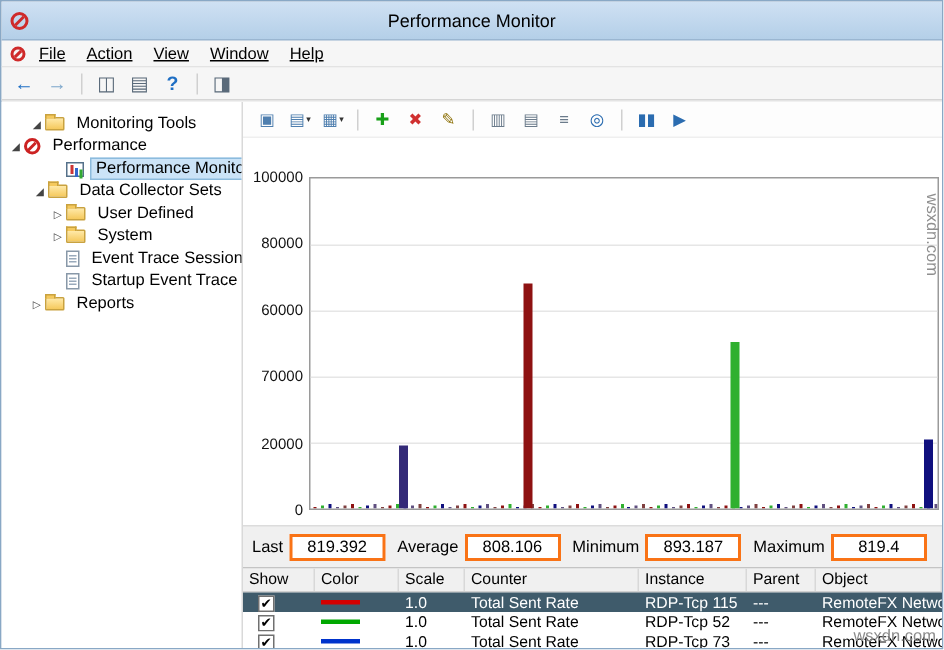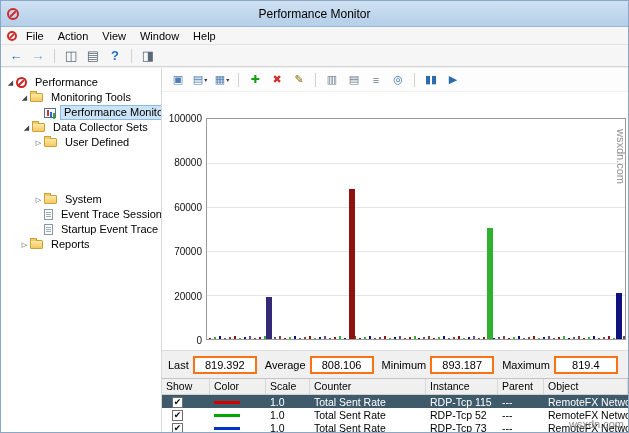--- a/index.html
+++ b/index.html
@@ -13,21 +13,21 @@
   .title { position:absolute; left:0; right:0; text-align:center; font-size:12px; }
   .app-icon { margin-left:6px; z-index:1; display:inline-flex; align-items:center; }
   .perf-glyph { display:inline-block; width:12px; height:12px; border:2px solid #cf2a2a; border-radius:50%; position:relative; }
   .perf-glyph::after { content:''; position:absolute; left:0; top:3px; width:8px; height:2px; background:#cf2a2a; transform:rotate(-45deg); }
   .small-perf .perf-glyph { width:10px; height:10px; border-width:2px; }
   .small-perf .perf-glyph::after { width:6px; top:2px; }
 
   
   .menubar { height:18px; background:#f6f6f6; display:flex; align-items:center; border-bottom:1px solid #e3e3e3; padding-left:4px; }
   .menu-items { display:flex; align-items:center; }
-  .menu-item { padding:0 7px; line-height:18px; cursor:default; }
+  .menu-item { padding:0 7px; line-height:18px; cursor:default;text-decoration:underline; }
 
   
   .mmc-toolbar { height:22px; background:#f6f6f6; border-bottom:1px solid #d5d5d5; display:flex; align-items:center; padding-left:5px; }
   .toolbar-items { display:flex; align-items:center; gap:2px; }
   .tb-btn { min-width:20px; height:18px; display:inline-flex; align-items:center; justify-content:center; font-size:13px; font-weight:bold; cursor:default; }
   .tb-sep { width:1px; height:14px; background:#d0d0d0; margin:0 4px; }
   .caret { font-size:6px; margin-left:1px; color:#333; }
 
   
   .main { position:absolute; top:67px; left:0; right:0; bottom:0; display:flex; background:#fff; }
@@ -126,46 +126,46 @@
         </span>
         <span class="tb-sep"></span>
         <span class="tb-btn">
           <span style="color: rgb(90, 106, 122);">◨</span>
         </span>
       </span>
   </div>
 
   <div class="main">
     <div class="tree-panel">
+        <div class="tree-row" style="padding-left: 18px;">
+          <span class="expander">◢</span>
+          <span class="tree-icon folder-icon"></span>
+          <span class="tree-label">Monitoring Tools</span>
+        </div>
         <div class="tree-row" style="padding-left: 4px;">
           <span class="expander">◢</span>
           <span class="tree-icon performance-icon"></span>
           <span class="tree-label">Performance</span>
         </div>
-        <div class="tree-row" style="padding-left: 18px;">
-          <span class="expander">◢</span>
-          <span class="tree-icon folder-icon"></span>
-          <span class="tree-label">Monitoring Tools</span>
-        </div>
         <div class="tree-row" style="padding-left: 32px;">
           <span class="expander"></span>
           <span class="tree-icon monitor-chart-icon"></span>
           <span class="tree-label selected">Performance Monitor</span>
         </div>
         <div class="tree-row" style="padding-left: 20px;">
           <span class="expander">◢</span>
           <span class="tree-icon folder-icon"></span>
           <span class="tree-label">Data Collector Sets</span>
         </div>
         <div class="tree-row" style="padding-left: 32px;">
           <span class="expander">▷</span>
           <span class="tree-icon folder-icon"></span>
           <span class="tree-label">User Defined</span>
         </div>
-        <div class="tree-row" style="padding-left: 32px; margin-top: 42px;">
+        <div class="tree-row" style="padding-left: 32px;">
           <span class="expander">▷</span>
           <span class="tree-icon folder-icon"></span>
           <span class="tree-label">System</span>
         </div>
         <div class="tree-row" style="padding-left: 32px;">
           <span class="expander"></span>
           <span class="tree-icon doc-icon"></span>
           <span class="tree-label">Event Trace Sessions</span>
         </div>
         <div class="tree-row" style="padding-left: 32px;">

